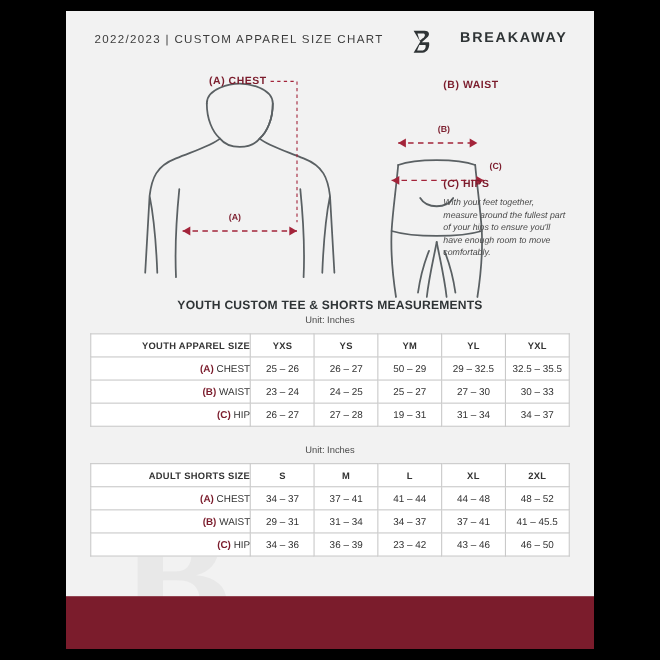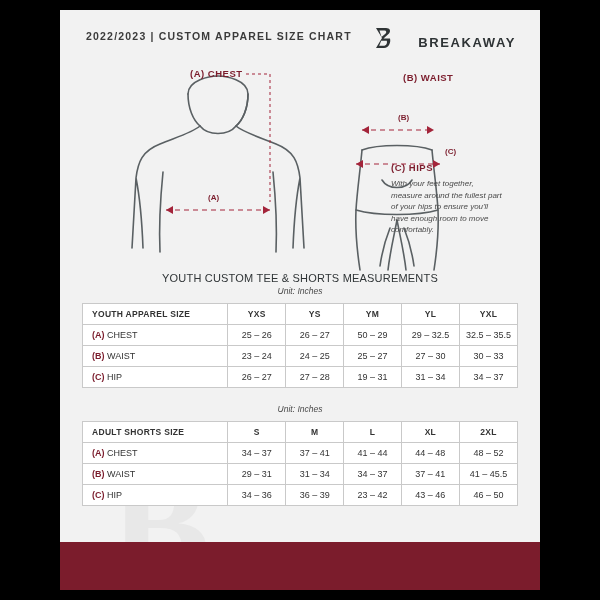--- a/index.html
+++ b/index.html
@@ -47,30 +47,30 @@
     left: 0;
     top: 0;
     width: 100%;
     height: 42px;
   }
   .header-title {
     position: absolute;
     left: 26px;
     top: 20px;
     font-size: 10.5px;
-    font-weight: bold;
+    font-weight: normal;
     letter-spacing: 1.2px;
     color: #3b3b3b;
   }
   .brand {
     position: absolute;
     right: 24px;
     top: 16px;
     display: flex;
-    align-items: flex-end;
+    align-items: flex-start;
     gap: 25px;
   }
   .brand-logo {
     width: 20px;
     height: 24px;
     color: #2f3436;
   }
   .brand-name {
     font-size: 13px;
     font-weight: bold;
@@ -107,59 +107,58 @@
     width: 110px;
   }
   .txt-waist {
     position: absolute;
     left: 343px;
     top: 20px;
     width: 112px;
   }
   .txt-hips {
     position: absolute;
-    left: 331px;
+    left: 343px;
     top: 110px;
     width: 112px;
   }
 
   
   .table-block { position: absolute; left: 22px; width: 436px; }
   .tbl-youth { top: 262px; }
   .tbl-adult { top: 392px; }
   .tbl-title {
     text-align: center;
     font-size: 11px;
-    font-weight: normal;
+    font-weight: bold;
     color: #2f3436;
     letter-spacing: 0.2px;
     margin: 0;
   }
   .tbl-unit {
     text-align: center;
     font-size: 8.5px;
-    font-style: italic;
     color: #4a4a4a;
     margin: 2px 0 7px 0;
   }
   table {
     width: 100%;
     border-collapse: collapse;
     background: #ffffff;
   }
   th, td {
     border: 1px solid #c9c9c9;
     height: 20px;
     font-size: 9px;
     color: #333333;
     text-align: center;
     padding: 0;
   }
   th.rowhead, td.rowhead {
-    text-align: left;
+    text-align: right;
     padding-left: 9px;
     width: 140px;
   }
   th {
     font-size: 8.5px;
     font-weight: bold;
     letter-spacing: 0.3px;
     color: #333333;
     text-align: center;
   }

